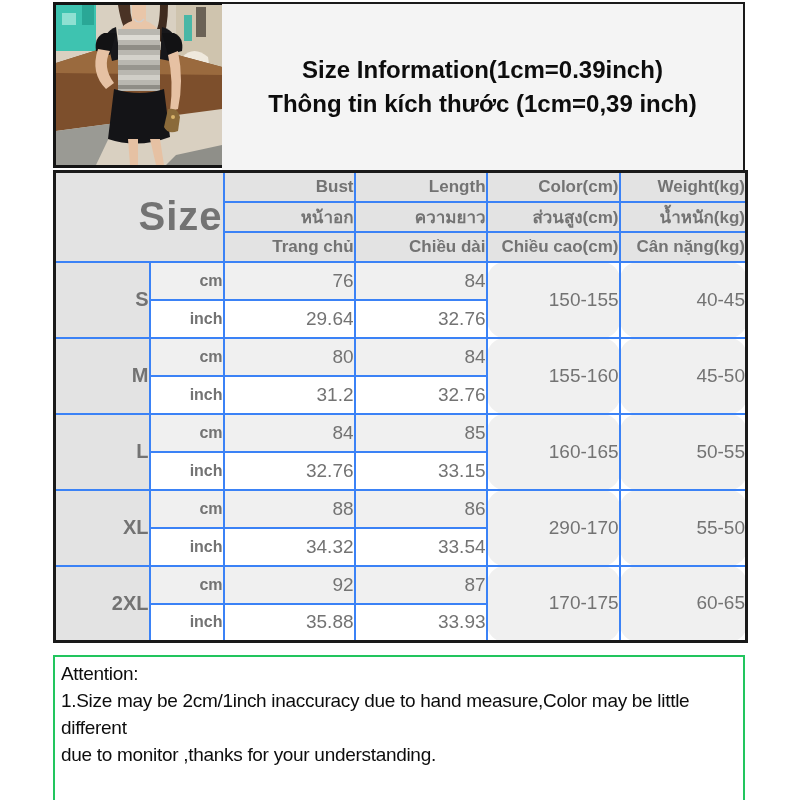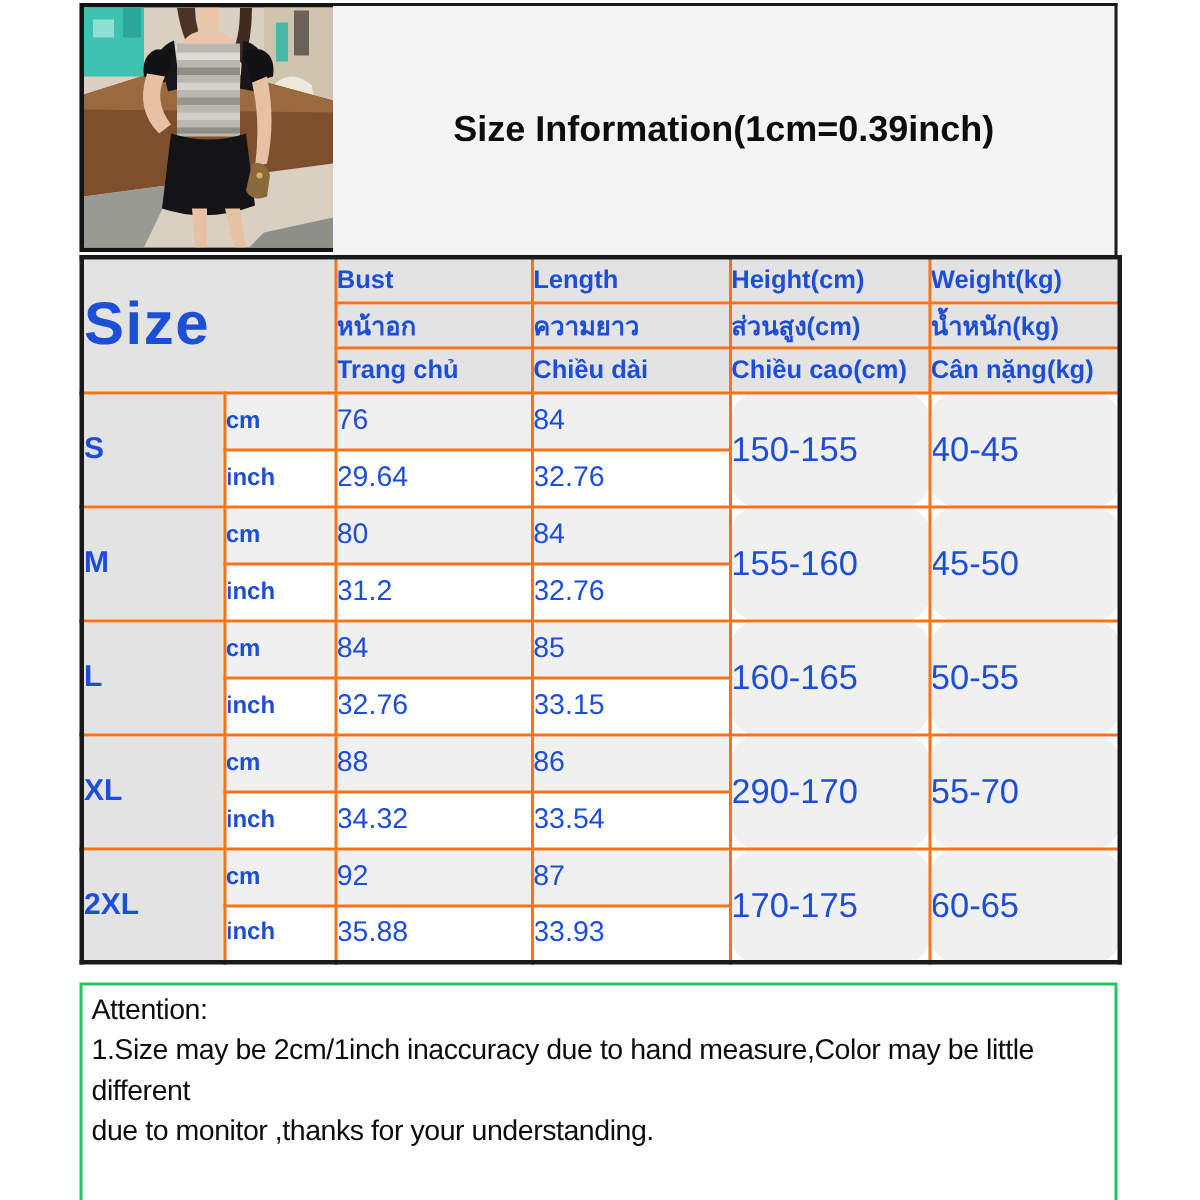--- a/index.html
+++ b/index.html
@@ -30,31 +30,31 @@
   .title-line.l1{font-size:24px;}
   .title-line.l2{font-size:22px;}
   .title-line.l3{font-size:24px;}
   
   #size-table{
     position:absolute;left:53px;top:170px;width:692px;height:473px;
     border-collapse:collapse;table-layout:fixed;
     border:3px solid #1a1a1a;
   }
   #size-table td{
-    border:2px solid #f97316;text-align:left;vertical-align:middle;
-    padding:0;overflow:hidden;white-space:nowrap;color:#1d4ed8;
+    border:2px solid #3b82f6;text-align:right;vertical-align:middle;
+    padding:0;overflow:hidden;white-space:nowrap;color:#737373;
   }
   tr.hdr-row{height:30px;}
   tr.data-row{height:38px;}
   td.hdr{background:#e3e3e3;font-weight:bold;font-size:17px;}
   td.size-corner{background:#e3e3e3;font-weight:bold;font-size:40px;letter-spacing:1px;}
   td.size-label{background:#e3e3e3;font-weight:bold;font-size:20px;}
   td.unit{font-weight:bold;font-size:16px;margin-top:31px;}
   td.num{font-size:19px;margin-top:24px;}
-  td.range{font-size:23px;border-radius:18px;}
+  td.range{font-size:19px;border-radius:18px;}
   td.shade{background:#f0f0f0;}
   tr.block-start td{border-top-width:3px;}
   tr.subrow td{border-top-width:1px;border-radius:13px;}
   
   #attention-box{
     position:absolute;left:53px;top:655px;width:692px;height:155px;
     border:2px solid #22c55e;box-sizing:border-box;background:#ffffff;
     padding:3px 6px;
   }
   .att-line{font-size:19px;line-height:27px;letter-spacing:-0.3px;color:#0d0d0d;}
@@ -116,37 +116,38 @@
 
       <path d="M112 104 q10 -2 12 8 l-2 14 q-10 4 -14 -4 z" fill="#8a6a3a"></path>
       <circle cx="117" cy="112" r="2" fill="#d9b36a"></circle>
     </svg>
   </div>
 
   <div id="corner-marker"></div>
 
   <div id="title-cell">
     <div class="title-line l1">Size Information(1cm=0.39inch)</div>
+    <div class="title-line l3">Thông tin kích thước (1cm=0,39 inch)</div>
   </div>
 
   <table id="size-table">
     <colgroup>
       <col style="width:95px">
         <col style="width:74px">
         <col style="width:131px">
       <col style="width:132px">
         <col style="width:133px">
         <col style="width:127px">
     </colgroup>
     <tbody>
       <tr class="hdr-row">
         <td class="size-corner" colspan="2" rowspan="3">Size</td>
         <td class="hdr">Bust</td>
         <td class="hdr">Length</td>
-        <td class="hdr">Height(cm)</td>
+        <td class="hdr">Color(cm)</td>
         <td class="hdr">Weight(kg)</td>
       </tr>
       <tr class="hdr-row">
         <td class="hdr">หน้าอก</td>
         <td class="hdr">ความยาว</td>
         <td class="hdr">ส่วนสูง(cm)</td>
         <td class="hdr">น้ำหนัก(kg)</td>
       </tr>
       <tr class="hdr-row">
         <td class="hdr">Trang chủ</td>
@@ -196,21 +197,21 @@
         <td class="num">32.76</td>
         <td class="num">33.15</td>
       </tr>
 
       <tr class="data-row block-start">
         <td class="size-label" rowspan="2">XL</td>
         <td class="unit shade">cm</td>
         <td class="num shade">88</td>
         <td class="num shade">86</td>
         <td class="range shade" rowspan="2">290-170</td>
-        <td class="range shade" rowspan="2">55-70</td>
+        <td class="range shade" rowspan="2">55-50</td>
       </tr>
       <tr class="data-row subrow">
         <td class="unit">inch</td>
         <td class="num">34.32</td>
         <td class="num">33.54</td>
       </tr>
 
       <tr class="data-row block-start">
         <td class="size-label" rowspan="2">2XL</td>
         <td class="unit shade">cm</td>

